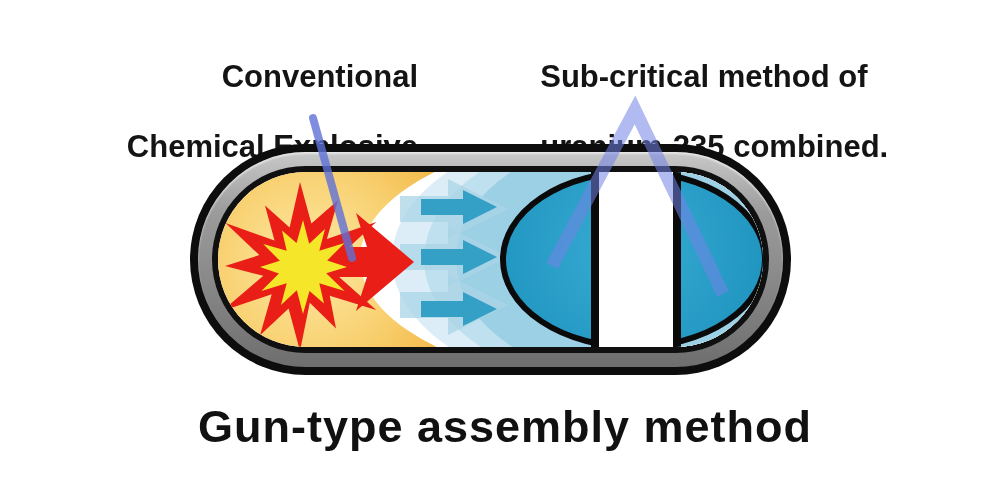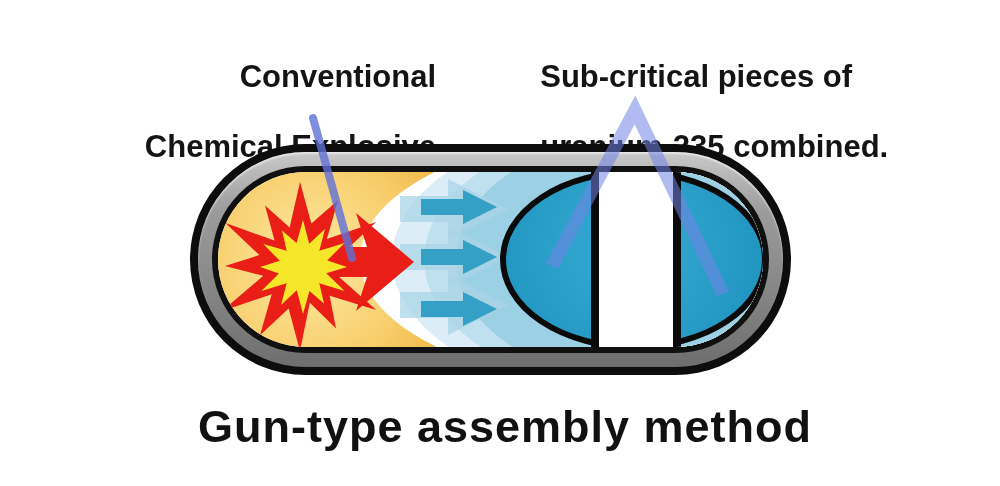--- a/index.html
+++ b/index.html
@@ -4,21 +4,21 @@
 <style>
   html,body{margin:0;padding:0;}
   body{
     width:1000px;height:486px;position:relative;background:#ffffff;
     font-family:"Liberation Sans", sans-serif;overflow:hidden;
   }
   .label{
     position:absolute;font-weight:bold;font-size:31px;line-height:35px;
     color:#141414;white-space:pre;
   }
-  #label-explosive{top:24px;right:564px;text-align:right;}
+  #label-explosive{top:24px;right:582px;text-align:right;}
   #label-uranium{top:24px;left:523px;text-align:left;}
   #caption{
     position:absolute;top:401px;left:5px;width:1000px;text-align:center;
     font-weight:bold;font-size:45px;letter-spacing:1px;color:#111111;
   }
   
   #capsule{position:absolute;left:190px;top:144px;width:601px;height:231px;
     border-radius:116px;background:#0d0d0d;}
   #casing-band{position:absolute;inset:8px;border-radius:108px;
     background:linear-gradient(180deg,#c9c9c9 0%,#9b9b9b 28%,#8c8c8c 55%,#6e6e6e 100%);
@@ -30,21 +30,21 @@
 </style>
 </head>
 <body>
 
 <div class="label" id="label-explosive">
   <span>Conventional</span><br>
   <span>Chemical Explosive</span>
 </div>
 
 <div class="label" id="label-uranium">
-  <span>Sub-critical pieces of</span><br>
+  <span>Sub-critical method of</span><br>
   <span>uranium-235 combined.</span>
 </div>
 
 <div id="capsule">
   <div id="casing-band">
     <div id="inner-ring">
       <div id="interior">
         <svg width="545" height="175" viewBox="218 172 545 175" xmlns="http://www.w3.org/2000/svg">
           <defs>
             <radialGradient id="yellowGrad" gradientUnits="userSpaceOnUse" cx="310" cy="262" r="175">

